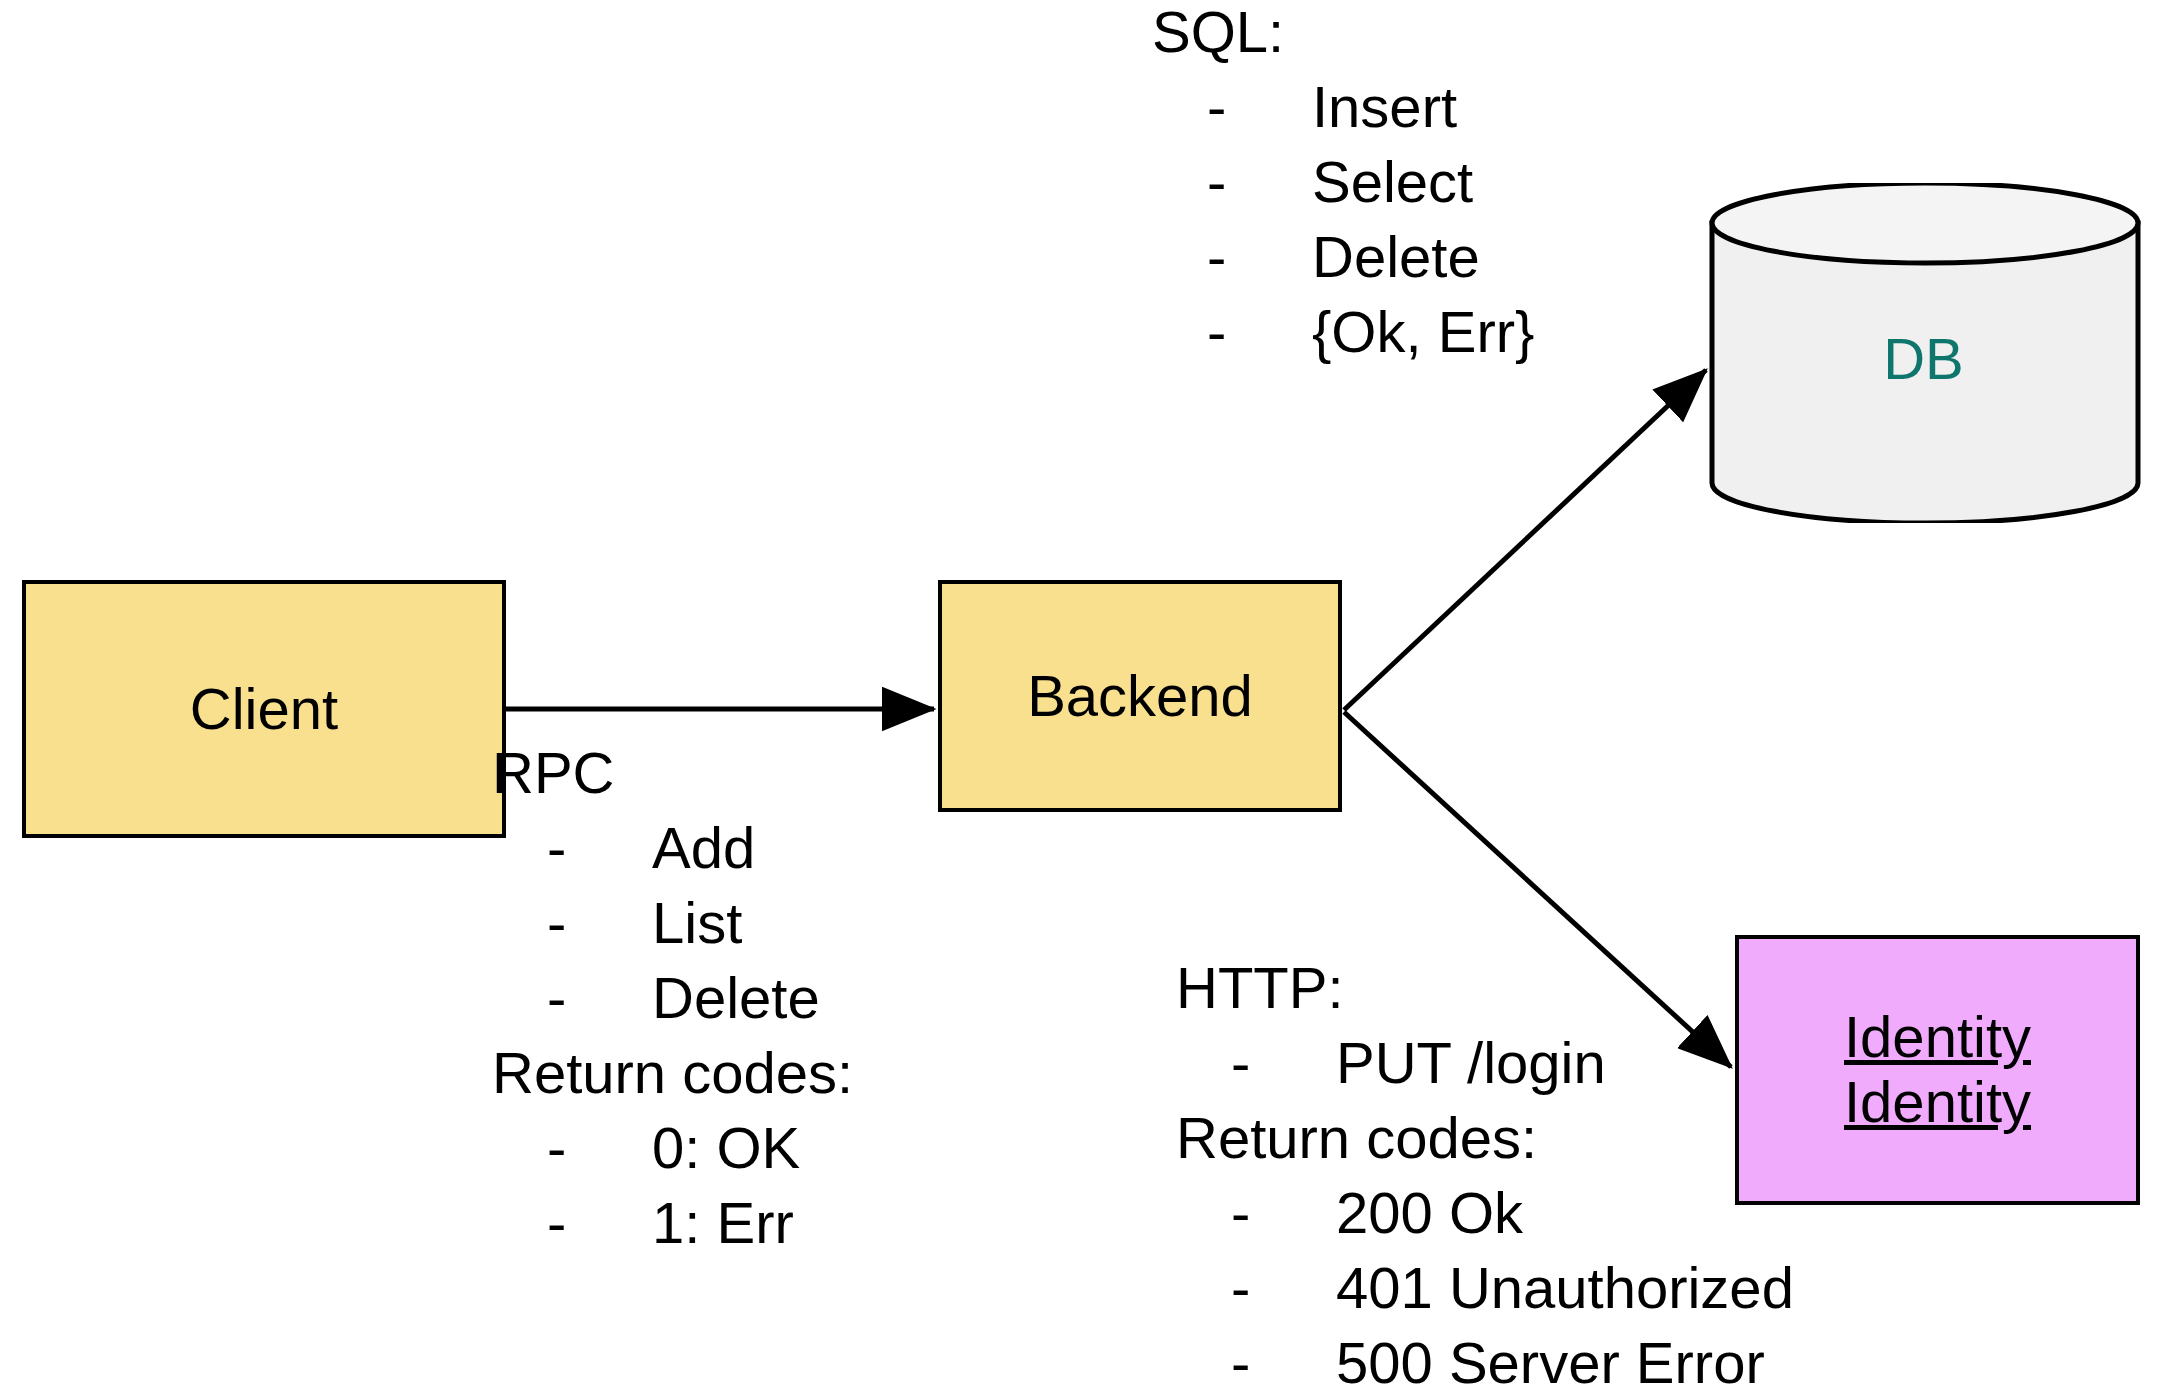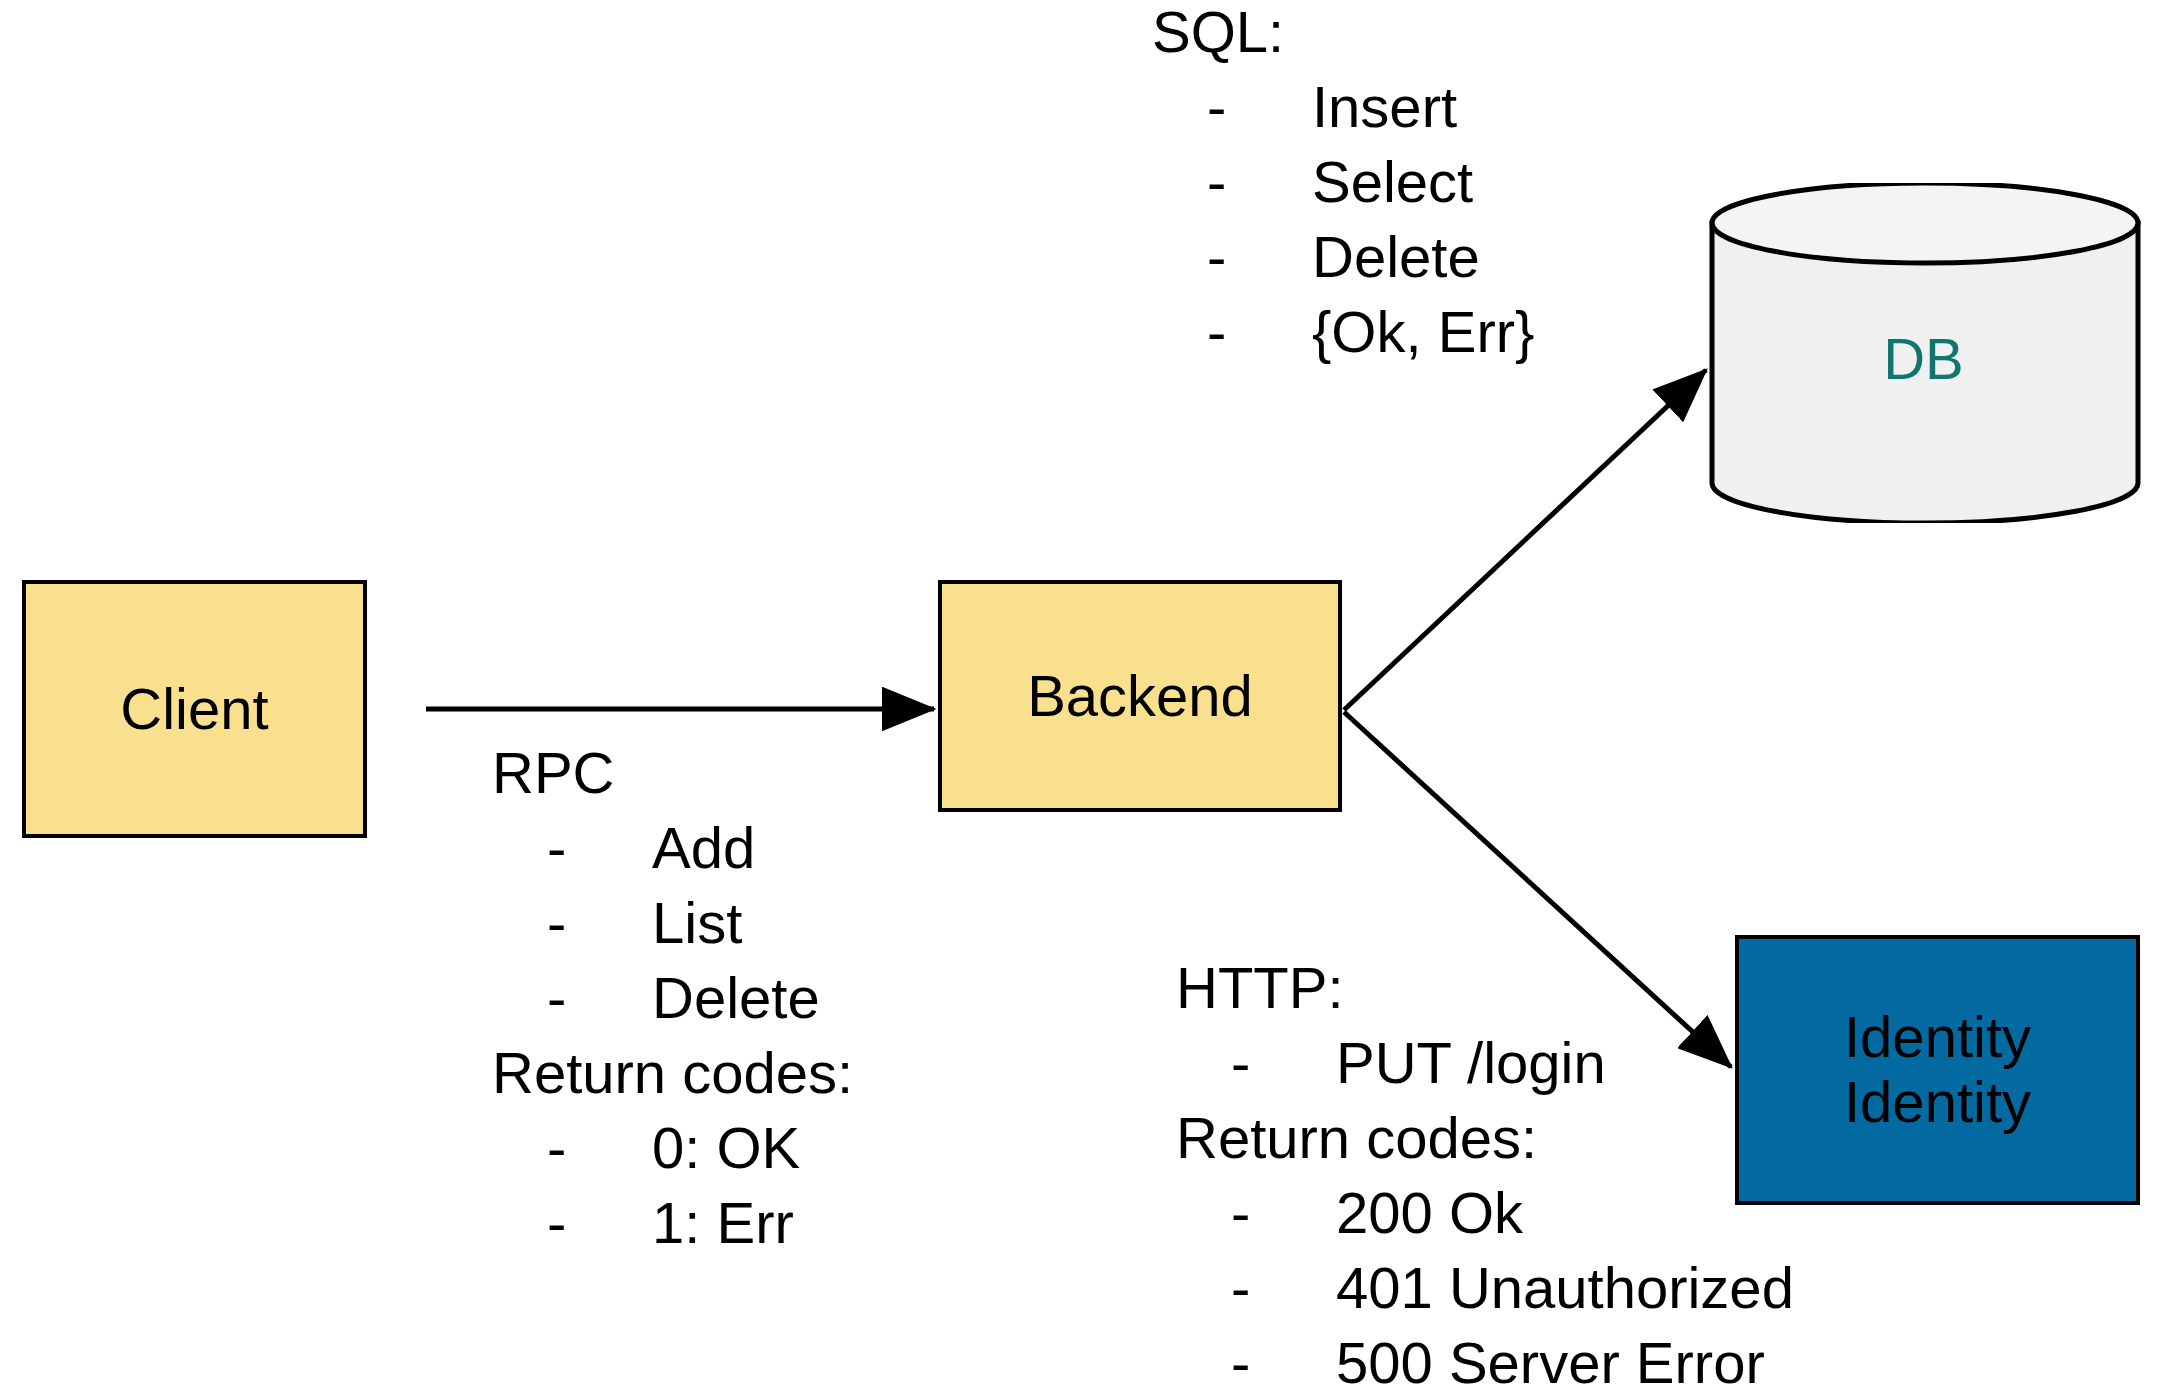--- a/index.html
+++ b/index.html
@@ -22,23 +22,23 @@
     border: 4px solid #000000;
     display: flex;
     align-items: center;
     justify-content: center;
     text-align: center;
     font-size: 58px;
     color: #000000;
     line-height: 1.12;
   }
   .node-box.yellow { background: #F8E08E; }
-  .node-box.grey   { background: #0369a1; }
-
-  #client-box   { left: 22px;   top: 580px;  width: 345px; height: 258px; }
+  .node-box.grey   { background: #f0abfc; text-decoration: underline; }
+
+  #client-box   { left: 22px;   top: 580px;  width: 484px; height: 258px; }
   #backend-box  { left: 938px;  top: 580px;  width: 404px; height: 232px; }
   #idp-box      { left: 1735px; top: 935px;  width: 405px; height: 270px; }
 
   
   #db-cylinder {
     position: absolute;
     left: 1705px;
     top: 183px;
     width: 440px;
     height: 340px;

